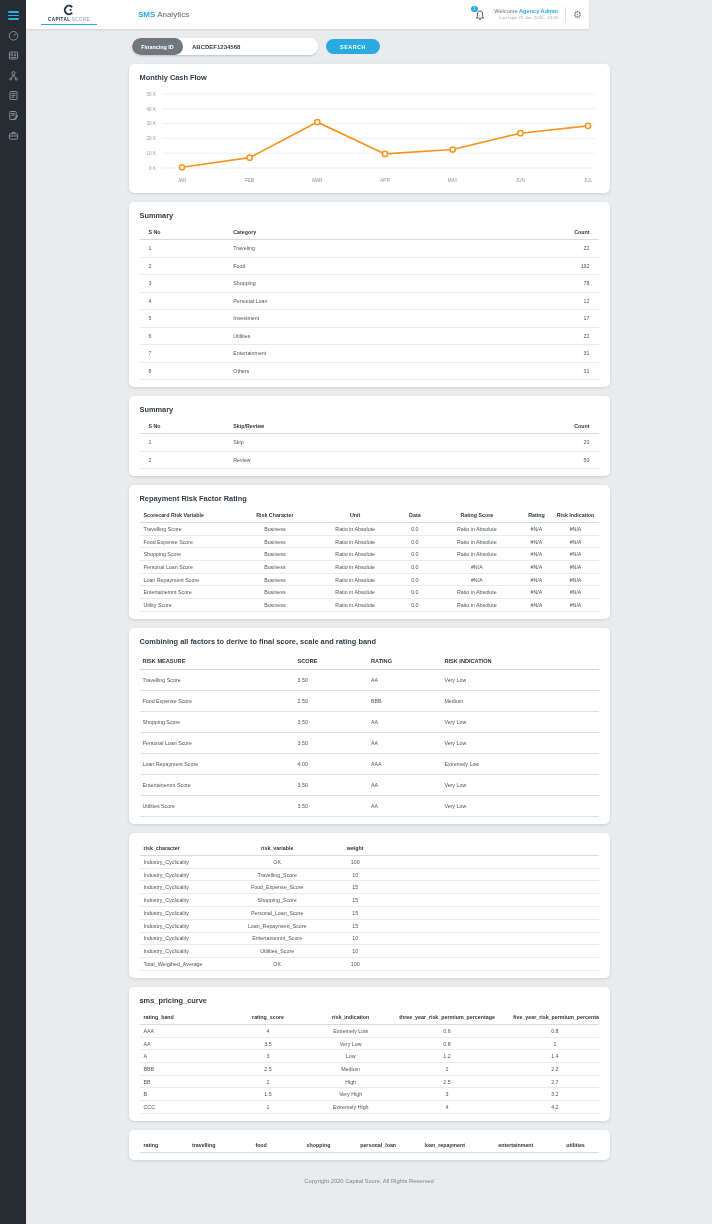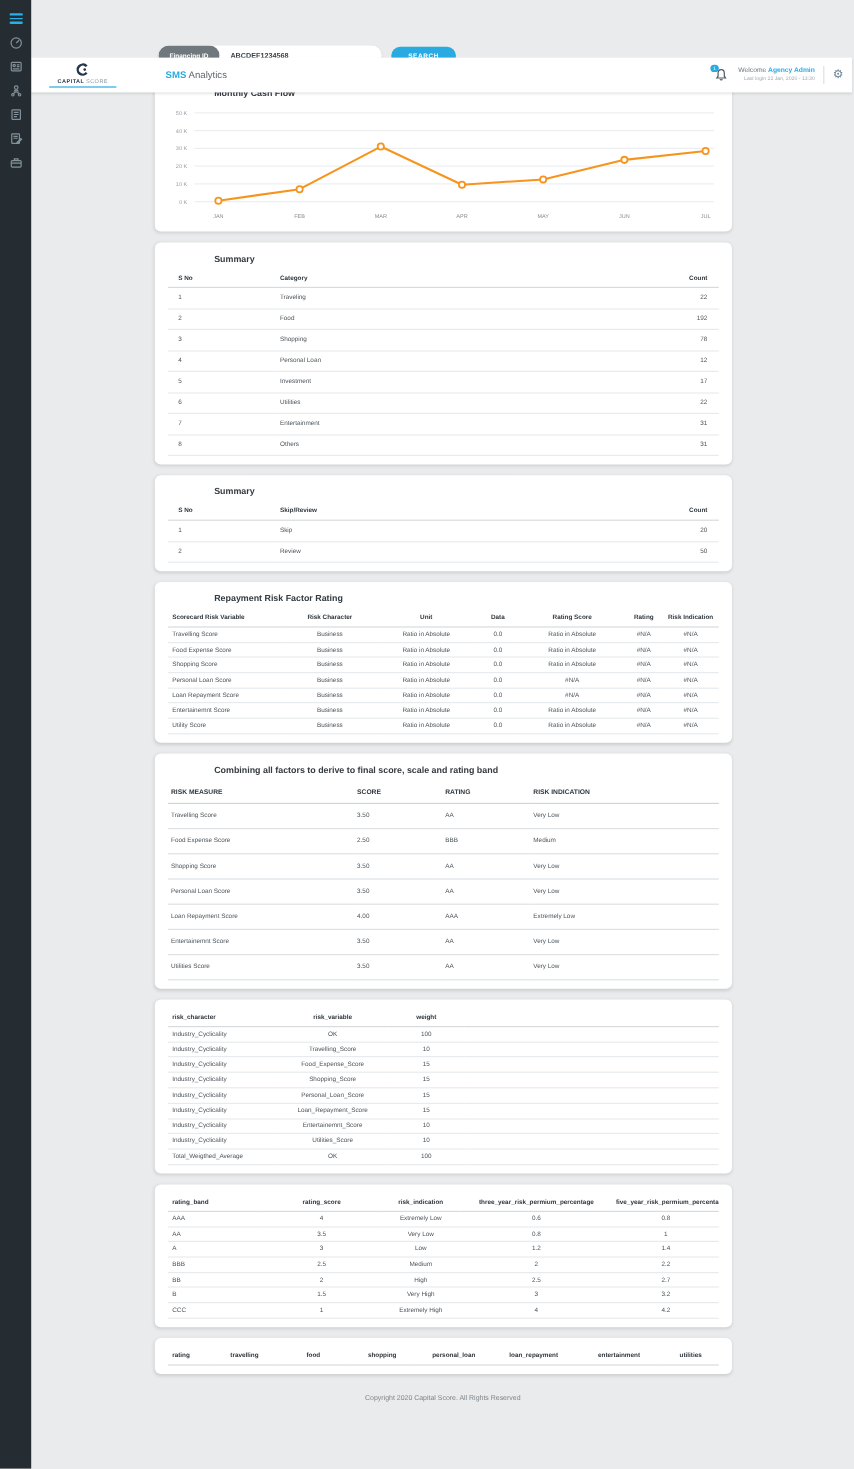--- a/index.html
+++ b/index.html
@@ -10,21 +10,21 @@
     font-family: "Liberation Sans", sans-serif;
     position: relative;
   }
   
   .sidebar { position: absolute; left: 0; top: 0; width: 26px; height: 1224px; background: #252d33; z-index: 10; }
   .hamburger { padding: 9px 0 4px; cursor: pointer; }
   .hamburger i { display: block; width: 11px; height: 1.6px; background: #29b0e8; margin: 2px auto; border-radius: 1px; }
   .side-icon { width: 26px; height: 20px; display: flex; align-items: center; justify-content: center; cursor: pointer; }
   .side-icon svg { stroke: #84919a; fill: none; stroke-width: 1; }
   
-  .header { position: absolute; left: 26px; top: 0; width: 684px; height: 29px; background: #fff; box-shadow: 0 1px 2px rgba(0,0,0,.1); display: flex; align-items: center; z-index: 5; margin-top: 48px; }
+  .header { position: absolute; left: 26px; top: 0; width: 563px; height: 29px; background: #fff; box-shadow: 0 1px 2px rgba(0,0,0,.1); display: flex; align-items: center; z-index: 5; }
   .logo { width: 86px; height: 29px; display: flex; flex-direction: column; align-items: center; justify-content: center; }
   .logo-text { font-size: 4.6px; letter-spacing: .4px; color: #26364c; margin-top: 1px; }
   .logo-text .cap { font-weight: bold; }
   .logo-text .sco { color: #8d99a4; }
   .logo-underline { width: 56px; height: 1.4px; background: #29abe2; margin-top: 1.5px; }
   .page-title { margin-left: 26px; font-size: 8px; color: #5c666c; }
   .page-title .accent { color: #29abe2; font-weight: bold; }
   .header-right { margin-left: auto; display: flex; align-items: center; gap: 7px; padding-right: 7px; }
   .bell-wrap { position: relative; width: 13px; height: 14px; cursor: pointer; }
   .bell-wrap svg { stroke: #4d585f; fill: none; stroke-width: 1; }
@@ -37,21 +37,21 @@
   .gear { font-size: 10px; color: #70869a; line-height: 1; cursor: pointer; }
   
   .content { position: absolute; top: 29px; left: 26px; width: 686px; padding-bottom: 4px; }
   .search-row { display: flex; align-items: center; padding: 9px 0 9px 106px; }
   .search-pill { display: flex; width: 186px; height: 17px; border-radius: 9px; background: #fff; box-shadow: 0 1px 2px rgba(0,0,0,.18); overflow: hidden; }
   .search-label { background: #6f787d; color: #fff; font-size: 5.4px; font-weight: bold; width: 51px; display: flex; align-items: center; justify-content: center; border-radius: 9px; }
   .search-input { flex: 1; border: none; outline: none; background: #fff; font-family: "Liberation Sans", sans-serif; font-size: 6px; font-weight: bold; color: #3a4147; padding-left: 9px; }
   .search-btn { margin-left: 8px; width: 54px; height: 15px; border: none; border-radius: 8px; background: #29abe2; color: #fff; font-family: "Liberation Sans", sans-serif; font-weight: bold; font-size: 5.4px; letter-spacing: .5px; cursor: pointer; }
   
   .card { width: 481px; margin: 0 auto 9px; background: #fff; border-radius: 5px; box-shadow: 0 1px 3px rgba(0,0,0,.12); padding: 9px 11px 7px; }
-  .card-title { font-size: 7.4px; font-weight: bold; color: #343b41; margin-bottom: 6px; margin-left: 39px; }
+  .card-title { font-size: 7.4px; font-weight: bold; color: #343b41; margin-bottom: 6px; }
   
   table { width: 100%; border-collapse: collapse; table-layout: fixed; }
   th { font-size: 5.3px; color: #2f363c; font-weight: bold; padding: 3px 2px 4px; border-bottom: 1px solid #d7dbde; text-align: center; overflow: hidden; white-space: nowrap; }
   td { font-size: 5.3px; color: #4c545a; padding: 0 2px; border-bottom: 1px solid #e8ebed; text-align: center; overflow: hidden; white-space: nowrap; }
   .t-summary :is(th,td):nth-child(1) { width: 20%; text-align: left; padding-left: 9px; }
   .t-summary :is(th,td):nth-child(2) { width: 65%; text-align: left; }
   .t-summary :is(th,td):nth-child(3) { width: 15%; text-align: right; padding-right: 9px; }
   .t-summary td { height: 17.5px; }
   .t-risk :is(th,td):nth-child(1) { width: 21%; text-align: left; padding-left: 4px; }
   .t-risk :is(th,td):nth-child(2) { width: 17%; }
@@ -504,20 +504,21 @@
             <td>Total_Weigthed_Average</td>
             <td>OK</td>
             <td>100</td>
             <td></td>
           </tr>
         </tbody>
       </table>
   </div>
 
   <div class="card">
+    <div class="card-title">sms_pricing_curve</div>
     <table class="t-price">
         <thead>
           <tr>
             <th>rating_band</th>
             <th>rating_score</th>
             <th>risk_indication</th>
             <th>three_year_risk_permium_percentage</th>
             <th>five_year_risk_permium_percentage</th>
           </tr>
         </thead>

